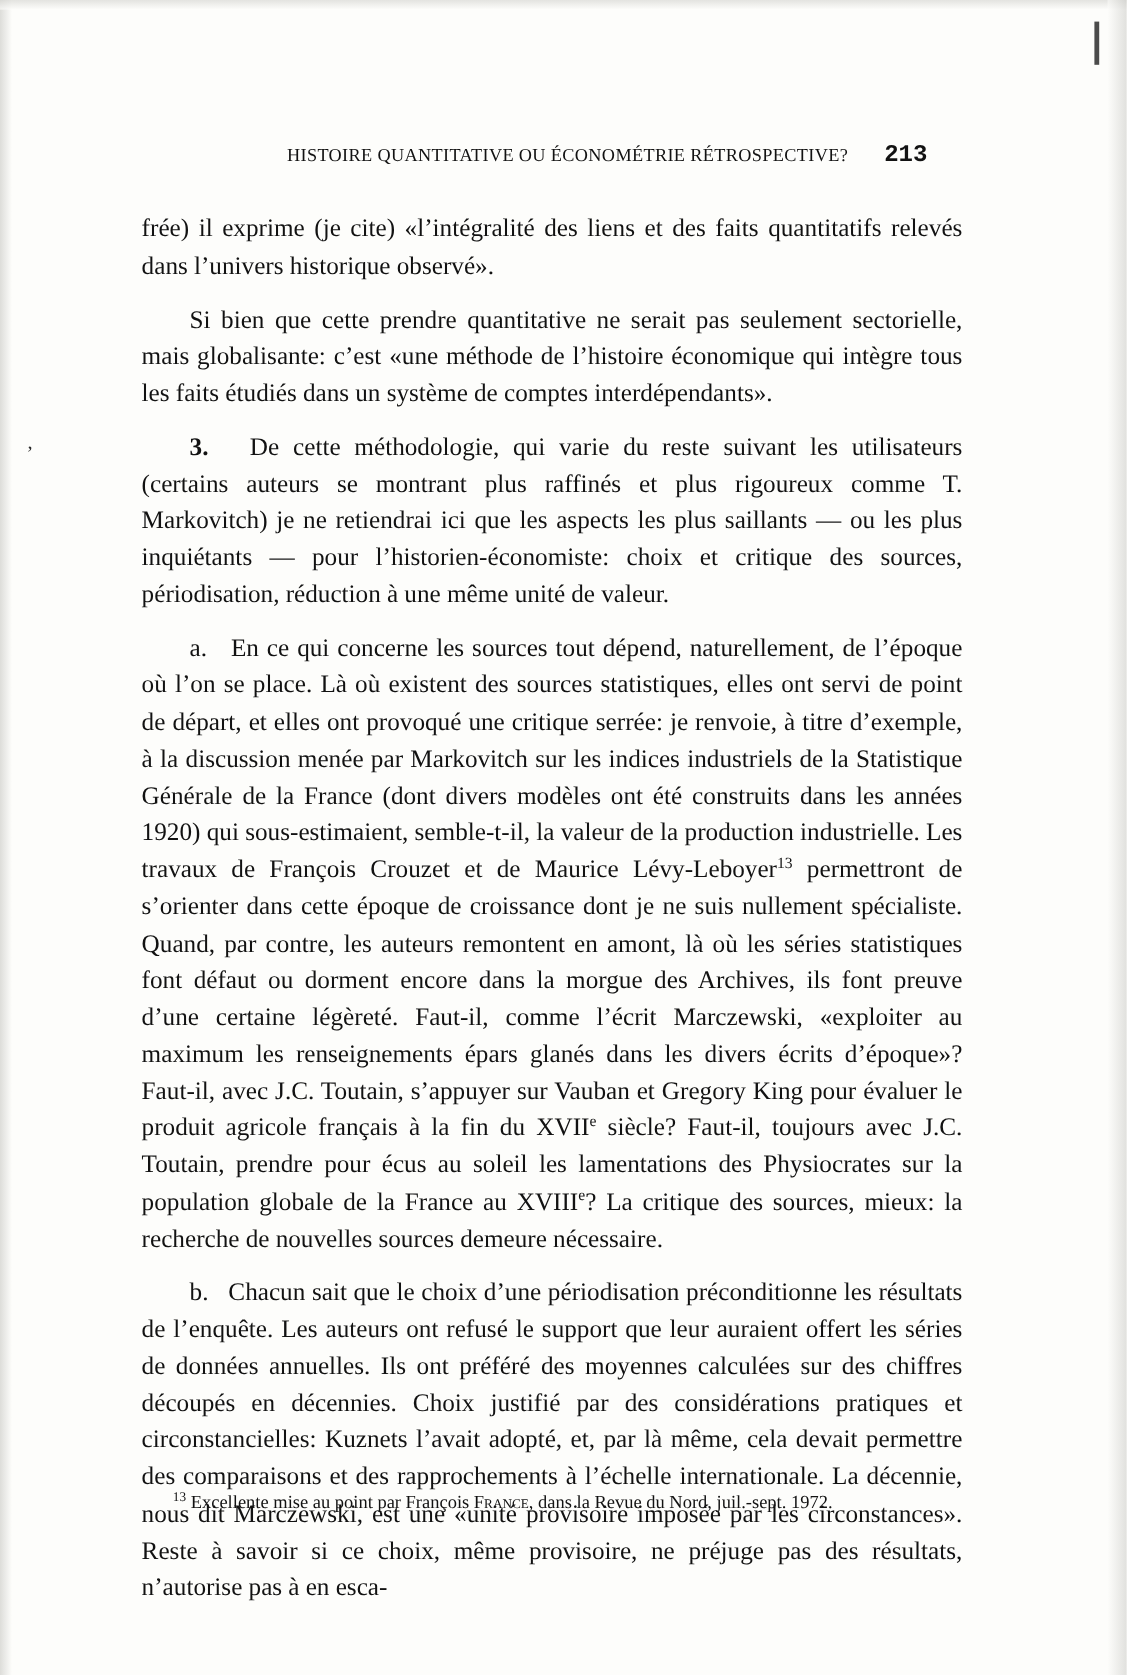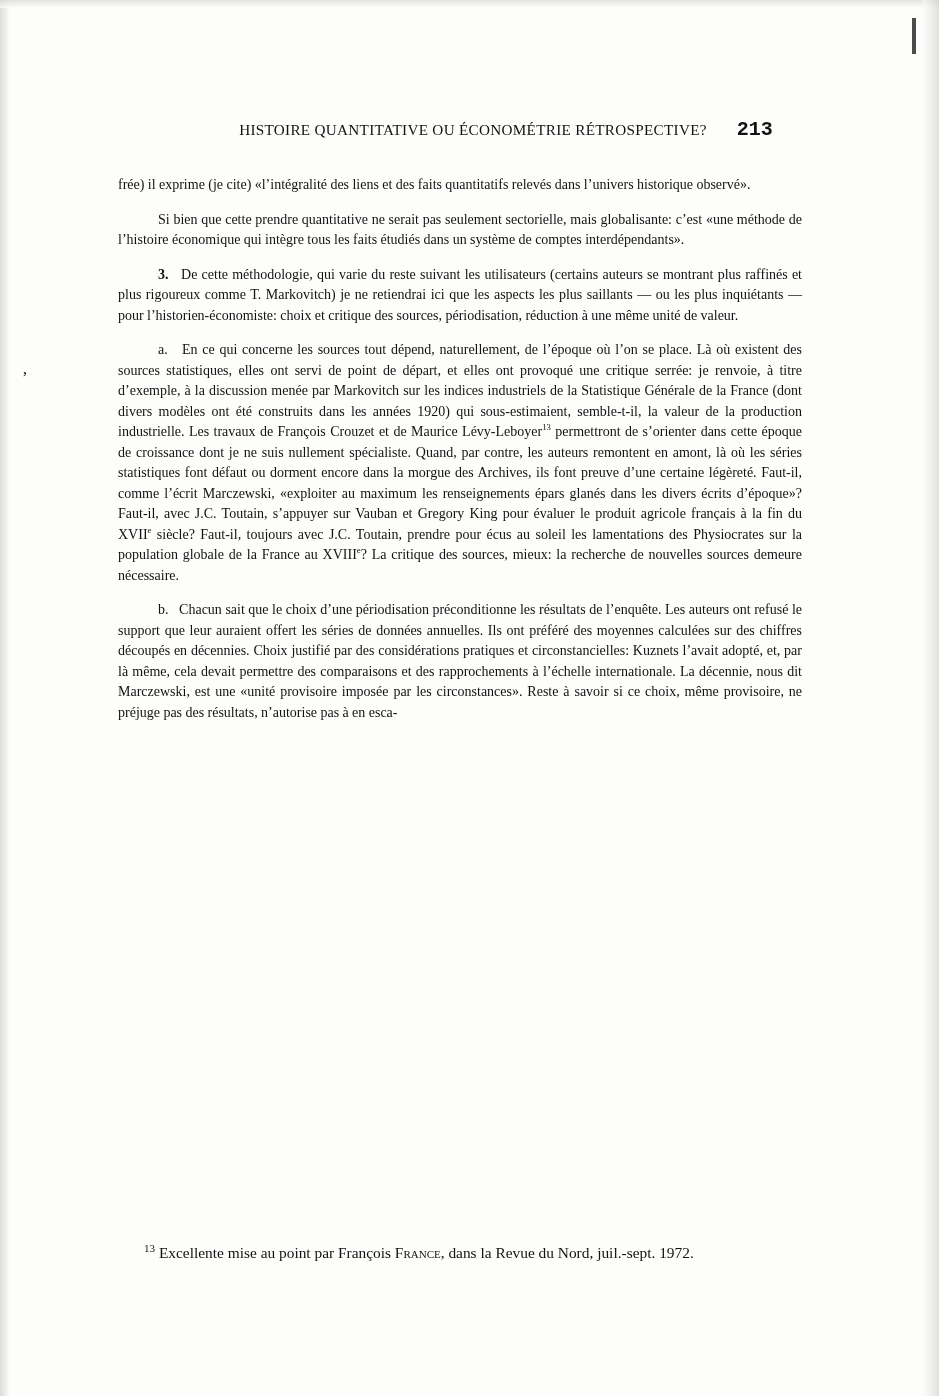--- a/index.html
+++ b/index.html
@@ -75,21 +75,21 @@
     font-family: "Liberation Serif", serif;
   }
   .running-head .rh-page {
     font-size: 20px;
     font-weight: bold;
     margin-left: 30px;
     font-family: Liberation Mono, monospace;
   }
 
   p.para {
-    font-size: 14px;
+    font-size: 21px;
     line-height: 1.465;
     text-align: justify;
     margin: 0 16px 2px 0;
     text-indent: 0;
     hyphens: manual;
     word-spacing: -0.1px;
   }
   p.para.indent {
     text-indent: 40px;
   }

